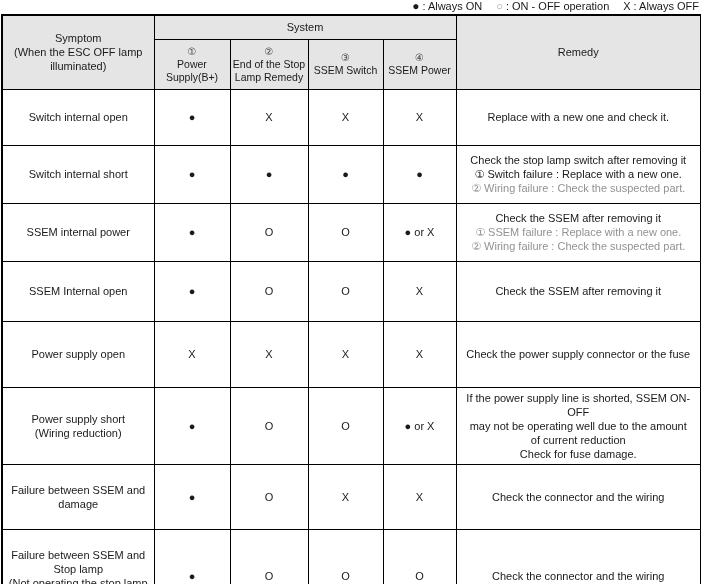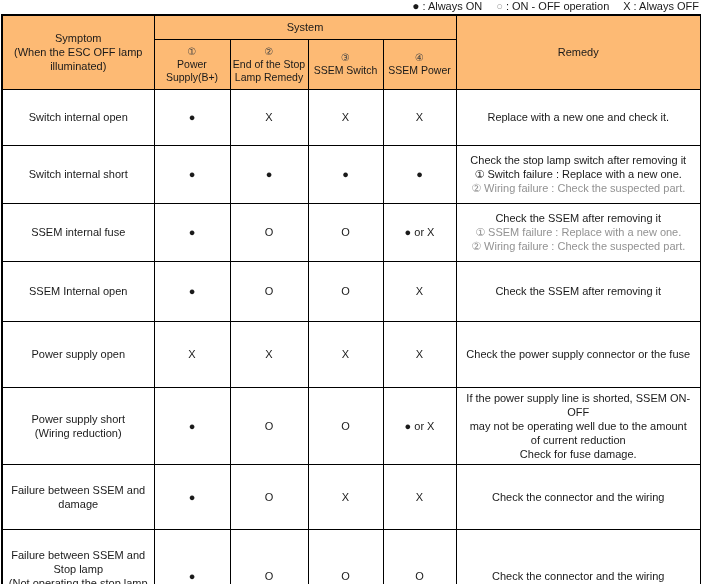--- a/index.html
+++ b/index.html
@@ -30,21 +30,21 @@
   table.diag td, table.diag th {
     border: 1px solid #000;
     font-weight: normal;
     vertical-align: middle;
     text-align: center;
     font-size: 11px;
     line-height: 14px;
   }
   table.diag { border: 2px solid #000; }
 
-  th.hdr { background: #fdba74; }
+  th.hdr { background: #e5e5e5; }
   .col-symptom { width: 152px; }
   .col-c1 { width: 76px; }
   .col-c2 { width: 78px; }
   .col-c3 { width: 75px; }
   .col-c4 { width: 73px; }
   .col-remedy { width: 245px; }
 
   tr.hrow1 { height: 24px; }
   tr.hrow2 { height: 50px; }
   .subhdr .num { color: #444; display: block; font-size: 10px; line-height: 13px; }
@@ -147,21 +147,21 @@
         <td class="val">●</td>
         <td class="val">●</td>
         <td class="remedy">
           <div>Check the stop lamp switch after removing it</div>
           <div>① Switch failure : Replace with a new one.</div>
           <div class="gray">② Wiring failure : Check the suspected part.</div>
         </td>
       </tr>
       <tr class="r3">
         <td class="symptom">
-          <div>SSEM internal fuse</div>
+          <div>SSEM internal power</div>
         </td>
         <td class="val">●</td>
         <td class="val">O</td>
         <td class="val">O</td>
         <td class="val">● or X</td>
         <td class="remedy">
           <div>Check the SSEM after removing it</div>
           <div class="gray">① SSEM failure : Replace with a new one.</div>
           <div class="gray">② Wiring failure : Check the suspected part.</div>
         </td>

